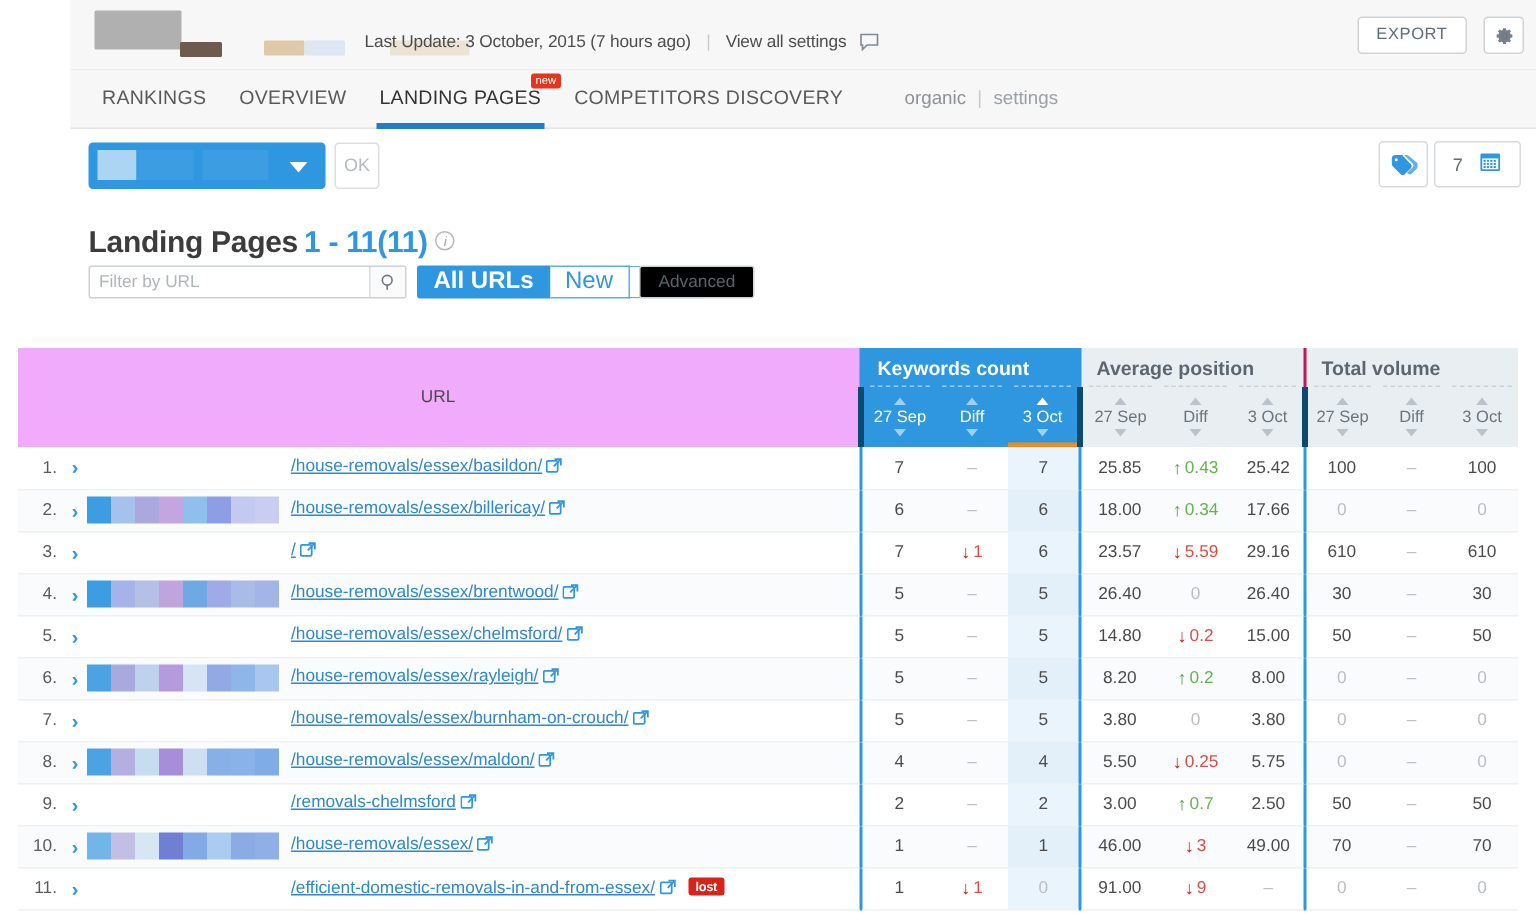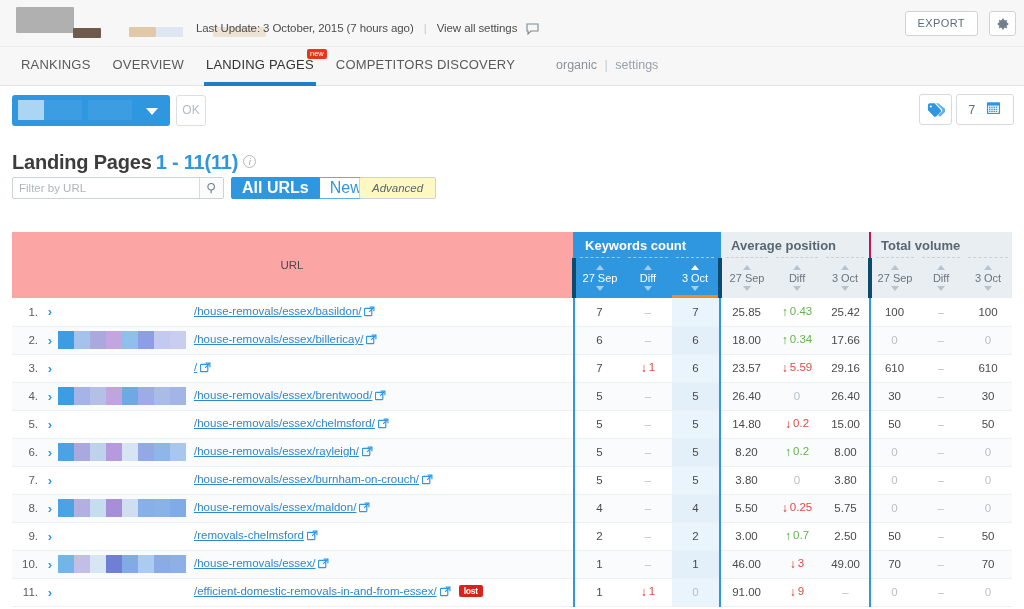--- a/index.html
+++ b/index.html
@@ -4,21 +4,21 @@
 <style>
   * { box-sizing: border-box; }
   html, body {
     margin: 0; padding: 0;
     width: 1024px; height: 609px;
     background: #ffffff;
     font-family: "Liberation Sans", sans-serif;
     -webkit-font-smoothing: antialiased;
     overflow: hidden;
   }
-  .page { position: relative; width: 1024px; height: 609px; background: #fff; }
+  .page { position: relative; width: 1024px; height: 609px; background: #fff; padding-left: 47px; }
 
   
   .topbar {
     position: relative; height: 47px; background: #f7f7f7;
     border-bottom: 1px solid #eceded;
   }
   .logo-blocks { position: absolute; left: 8px; top: 6px; width: 180px; height: 34px; }
   .lb { position: absolute; border-radius: 1px; }
   .lb1 { left: 8px;  top: 1px;  width: 58px; height: 26px; background: #b0b0b0; }
   .lb2 { left: 65px; top: 22px; width: 28px; height: 10px; background: #6e5b4e; }
@@ -143,34 +143,34 @@
   .segwrap { position: absolute; left: 231px; top: 0; display: flex; height: 22px; }
   .seg {
     border: 1px solid #59b0e8; background: #fff; color: #2f97e0;
     font-size: 16px; padding: 0 10px; height: 22px; line-height: 20px;
     cursor: pointer; border-left-width: 0;
   }
   .seg:first-child { border-left-width: 1px; border-radius: 2px 0 0 2px; }
   .seg:last-child { border-radius: 0 2px 2px 0; }
   .seg.active { background: #2f97e0; color: #fff; border-color: #2f97e0; font-weight: bold; }
   .advbtn {
-    position: absolute; left: 359px; top: 0; height: 22px; line-height: 20px;
-    padding: 0 12px; border: 1px solid #cdd2d5; background: #fef9c3;
-    color: #58646d; font-size: 11.5px; border-radius: 2px; cursor: pointer; font-style: italic;
+    position: absolute; left: 379px; top: 0; height: 22px; line-height: 20px;
+    padding: 0 12px; border: 1px solid #cdd2d5; background: #000000;
+    color: #58646d; font-size: 11.5px; border-radius: 2px; cursor: pointer;
   }
 
   
   .tablewrap { position: absolute; left: 12px; top: 232px; width: 1000px; }
   table.lp { border-collapse: collapse; width: 1000px; table-layout: fixed; font-size: 11.5px; }
 
   
   .grp-head { height: 26px; }
   .grp-head td { vertical-align: middle; }
   .g-url {
-    background: #fca5a5; color: #4a4a4a; text-align: center;
+    background: #f0abfc; color: #4a4a4a; text-align: center;
     font-size: 11.5px; height: 66px;
   }
   .g-kw {
     background: #2f97e0; color: #fff; font-weight: bold; font-size: 13px;
     padding-left: 10px; border-left: 2px solid #2f97e0;
   }
   .g-ap, .g-tv {
     background: #e9eef2; color: #5a6670; font-weight: bold; font-size: 13px;
     padding-left: 10px;
   }

